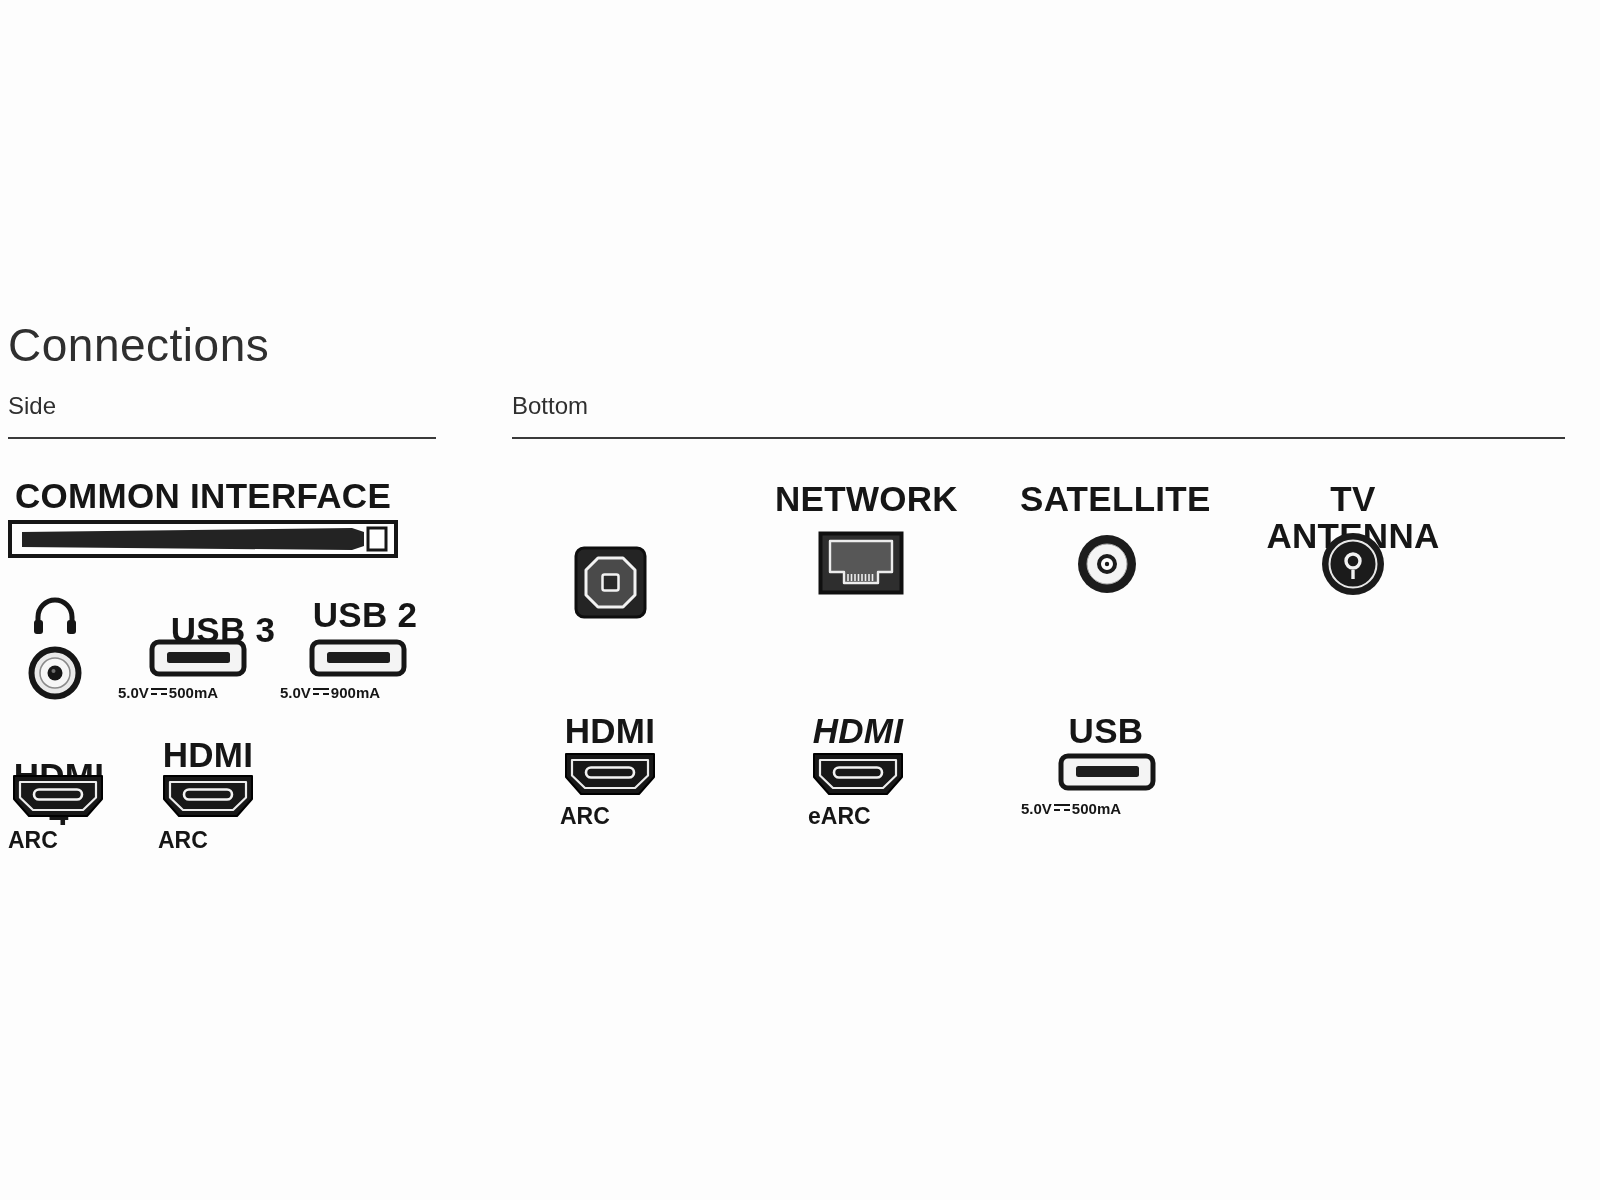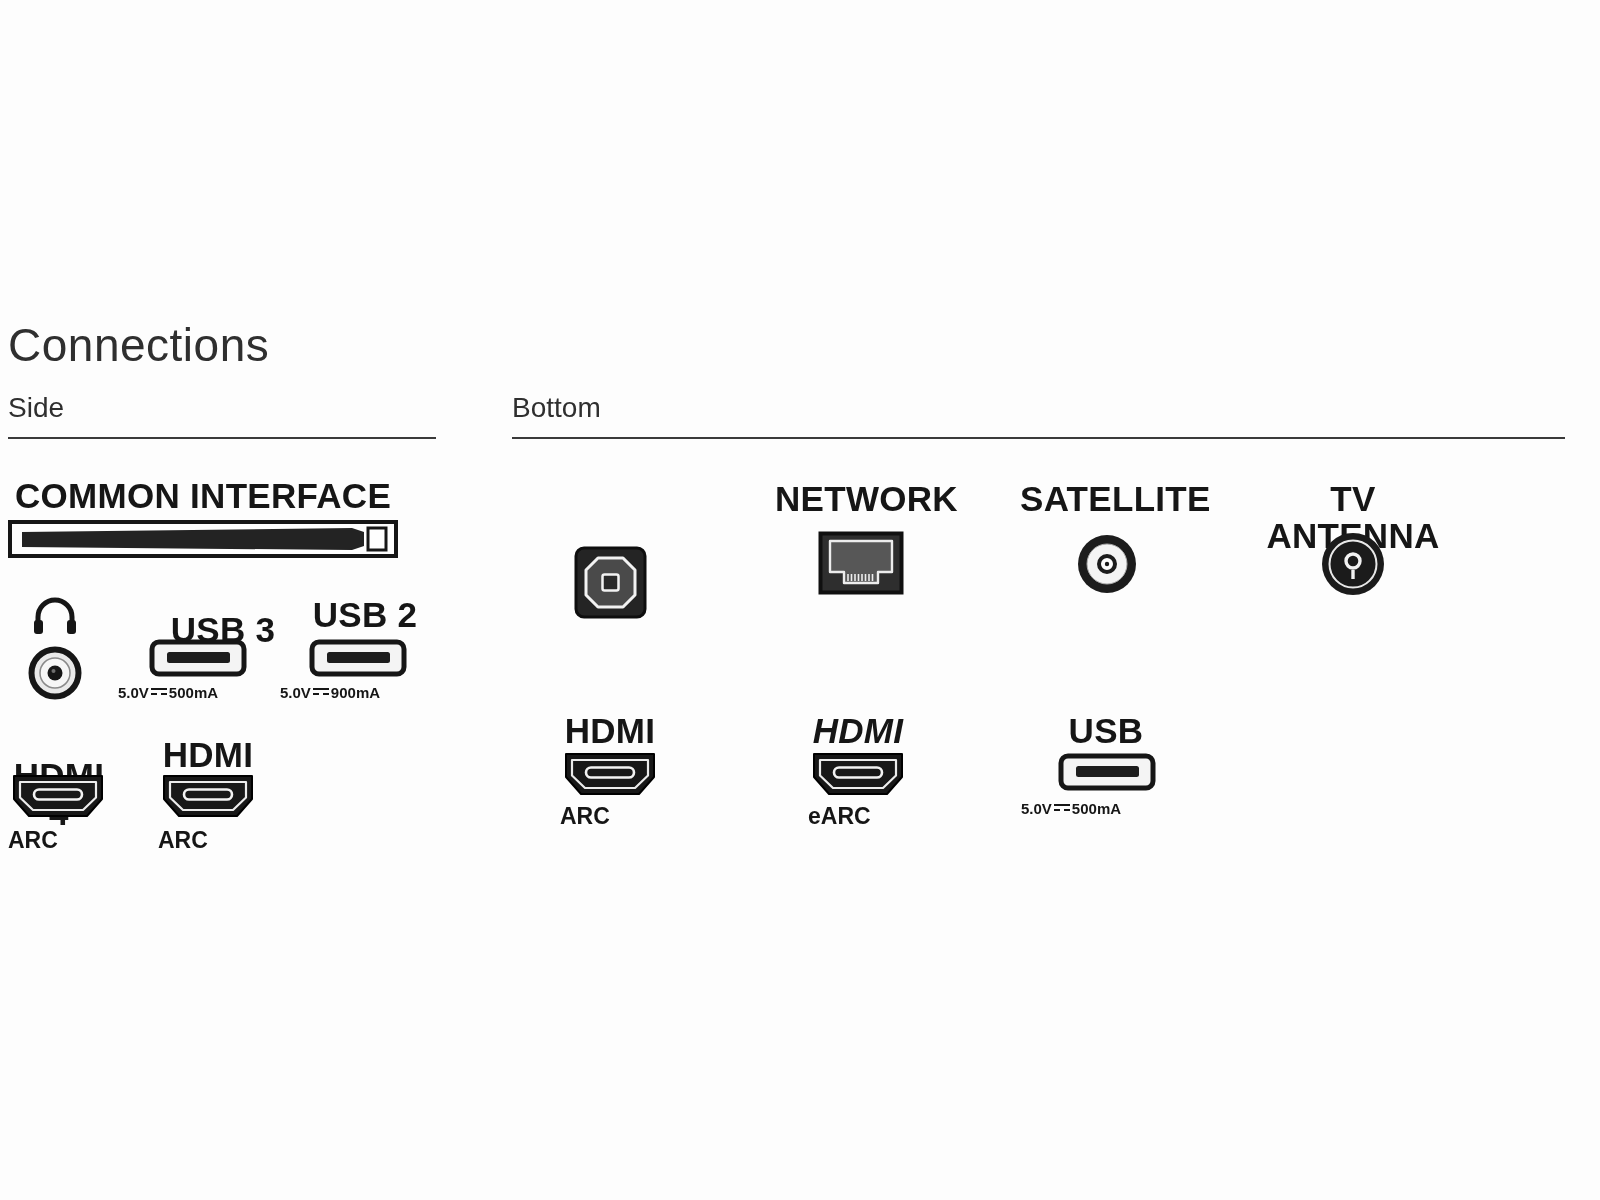--- a/index.html
+++ b/index.html
@@ -2,21 +2,21 @@
 <html><head>
 <meta charset="utf-8">
 <style>
   html,body{margin:0;padding:0;background:#fdfdfd;}
   .canvas{
     position:relative;width:1600px;height:1200px;background:#fdfdfd;overflow:hidden;
     font-family:"Liberation Sans", sans-serif;color:#1c1c1c;
   }
   .abs{position:absolute;}
   .page-title{font-size:46px;font-weight:300;color:#2f2f2f;letter-spacing:.5px;}
-  .section-title{font-size:28px;font-weight:300;color:#2f2f2f;}
+  .section-title{font-size:24px;font-weight:300;color:#2f2f2f;}
   .rule{height:0;border-top:2px solid #3a3a3a;}
   .port-label{font-size:35px;font-weight:700;color:#161616;text-align:center;letter-spacing:.3px;line-height:37px;}
   .sub-label{font-size:23px;font-weight:700;color:#161616;text-align:left;}
   .spec{font-size:15px;font-weight:700;color:#161616;text-align:left;white-space:nowrap;}
   .dc{display:inline-block;width:16px;height:10px;margin:0 2px;position:relative;vertical-align:0;}
   .dc::before{content:"";position:absolute;top:0;left:0;right:0;border-top:2.5px solid #161616;}
   .dc::after{content:"";position:absolute;top:4.5px;left:0;right:0;border-top:2.5px dashed #161616;}
   svg{display:block;}
 </style>
 </head>

